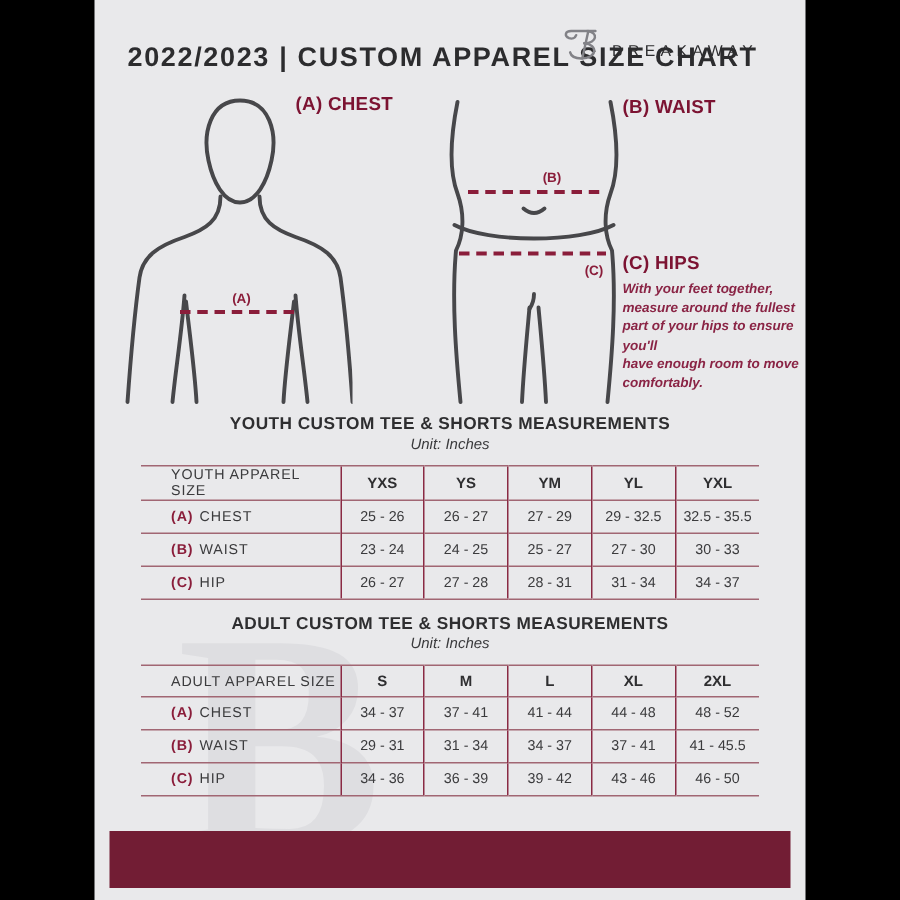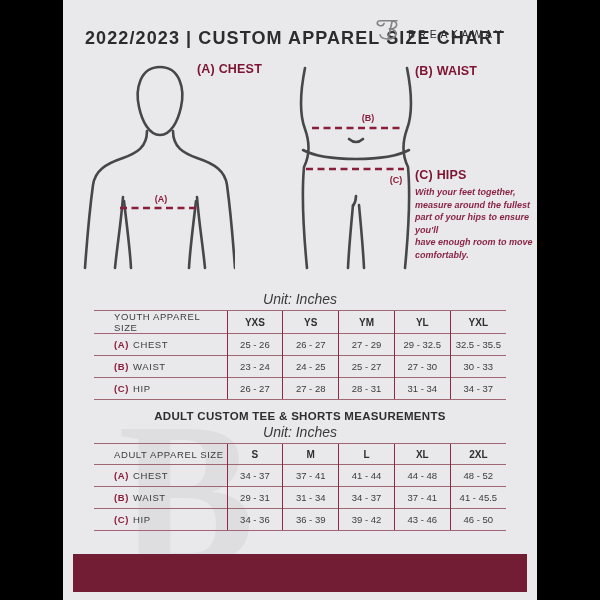--- a/index.html
+++ b/index.html
@@ -20,21 +20,21 @@
   
   .ins-h{font-size:12.5px;font-weight:800;color:#7c1332;letter-spacing:.2px;}
   .ins-p{font-size:9px;font-style:italic;font-weight:600;color:#8a2445;line-height:1.4;white-space:pre-line;}
   .insA-h{left:134px;top:62px;} .insA-p{left:134px;top:80px;width:112px;}
   .insB-h{left:352px;top:64px;} .insB-p{left:352px;top:82px;width:118px;}
   .insC-h{left:352px;top:168px;} .insC-p{left:352px;top:186px;width:118px;}
   .figA{left:12px;top:55px;} .figB{left:227px;top:55px;}
   
   .tbl-title{left:0;top:277px;width:474px;text-align:center;font-size:11.5px;font-weight:700;
     letter-spacing:.3px;color:#2e2e30;}
-  .tbl-unit{left:0;top:291px;width:474px;text-align:center;font-size:14px;font-style:italic;color:#3a3a3c;}
+  .tbl-unit{left:0;top:291px;width:474px;text-align:center;font-size:10px;font-style:italic;color:#3a3a3c;}
   .t2-title{top:410px;} .t2-unit{top:424px;}
   .size-table{left:31px;width:412px;}
   .t1{top:310px;} .t2{top:443px;}
   table{border-collapse:collapse;table-layout:fixed;width:412px;background:transparent;}
   col.c-lbl{width:133px;}
   tr{height:22px;}
   tr.head{height:21px;}
   td{border-top:1px solid var(--line-h);font-size:9.5px;color:#3b3b3d;text-align:center;
     vertical-align:middle;padding:0;}
   tr:last-child td{border-bottom:1px solid var(--line-h);}
@@ -95,20 +95,21 @@
     <path d="M 16,114 L 114,114" stroke="var(--maroon)" stroke-width="2.6" stroke-dasharray="7 4.5" fill="none"></path>
     <text x="106" y="128" text-anchor="middle" font-size="9" font-weight="bold" fill="var(--maroon)">(C)</text>
   </svg>
 
   <div class="layer ins-h insA-h">(A) CHEST</div>
   <div class="layer ins-h insB-h">(B) WAIST</div>
   <div class="layer ins-h insC-h">(C) HIPS</div>
   <div class="layer ins-p insC-p">With your feet together, measure around the fullest part of your hips to ensure you'll
 have enough room to move comfortably.</div>
 
+  <div class="layer tbl-title">YOUTH CUSTOM TEE &amp; SHORTS MEASUREMENTS</div>
   <div class="layer tbl-unit">Unit: Inches</div>
   <div class="layer size-table t1">
     <table>
       <colgroup>
           <col class="c-lbl">
           <col>
           <col>
           <col>
           <col>
           <col>

